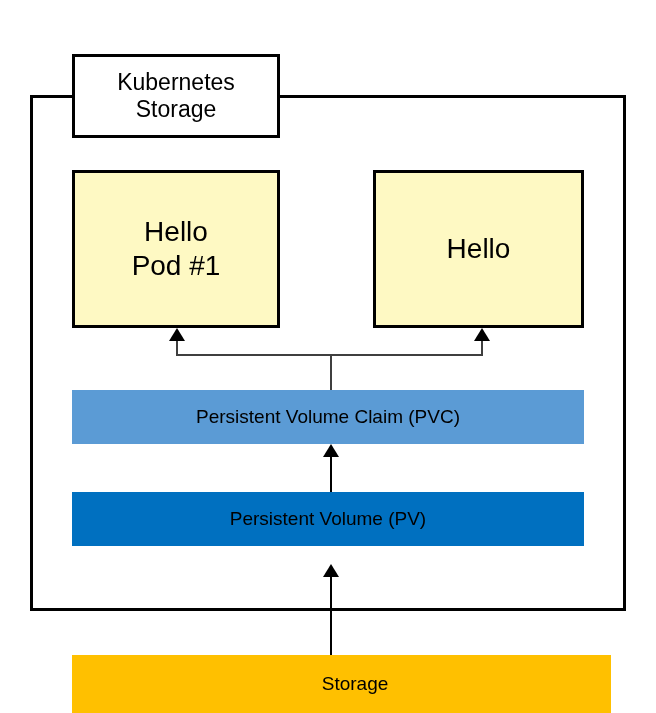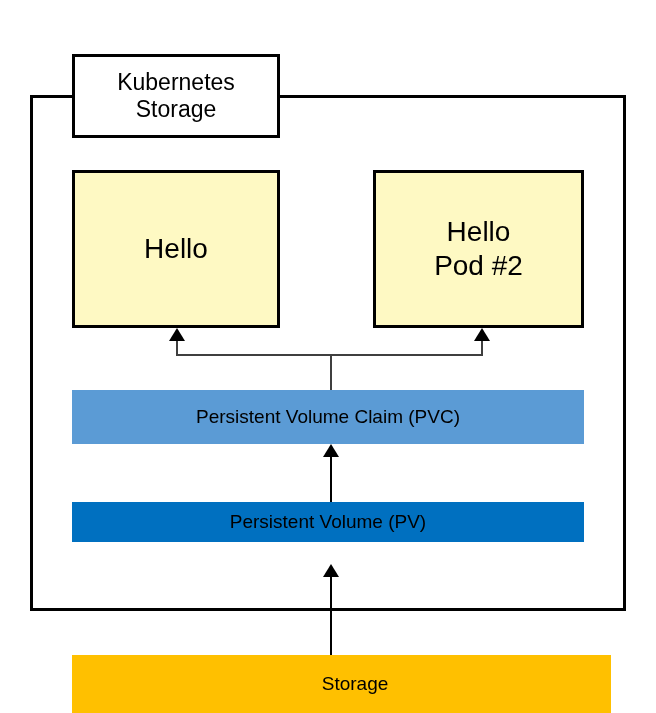--- a/index.html
+++ b/index.html
@@ -76,21 +76,21 @@
     width: 512px;
     display: flex;
     align-items: center;
     justify-content: center;
     text-align: center;
     font-size: 19px;
     color: #000000;
     z-index: 4;
   }
   #bar-pvc     { top: 362px; height: 54px; background: #5B9BD5; }
-  #bar-pv      { top: 474px; height: 40px; background: #0070C0; }
+  #bar-pv      { top: 464px; height: 54px; background: #0070C0; }
   #bar-storage { top: 627px; height: 58px; background: #FFC000; padding-left: 27px; }
 
   
   .conn { position: absolute; z-index: 3; }
   .vline { width: 2px; background: #3f3f3f; }
   .hline { height: 2px; background: #3f3f3f; }
   .arrow-up {
     position: absolute;
     width: 0; height: 0;
     border-left: 8px solid transparent;
@@ -122,27 +122,27 @@
   <div class="cluster-label">
     <div>
       <div>Kubernetes</div>
       <div>Storage</div>
     </div>
   </div>
 
   <div class="pod-box" id="pod-1">
     <div>
       <div>Hello</div>
+      <div>Pod #1</div>
     </div>
   </div>
 
   <div class="pod-box" id="pod-2">
     <div>
       <div>Hello</div>
-      <div>Pod #2</div>
     </div>
   </div>
 
   <div class="conn vline" id="fork-stem"></div>
   <div class="conn hline" id="fork-bar"></div>
   <div class="conn vline" id="fork-left"></div>
   <div class="conn vline" id="fork-right"></div>
   <div class="arrow-up" id="arrow-pod-1"></div>
   <div class="arrow-up" id="arrow-pod-2"></div>
 

